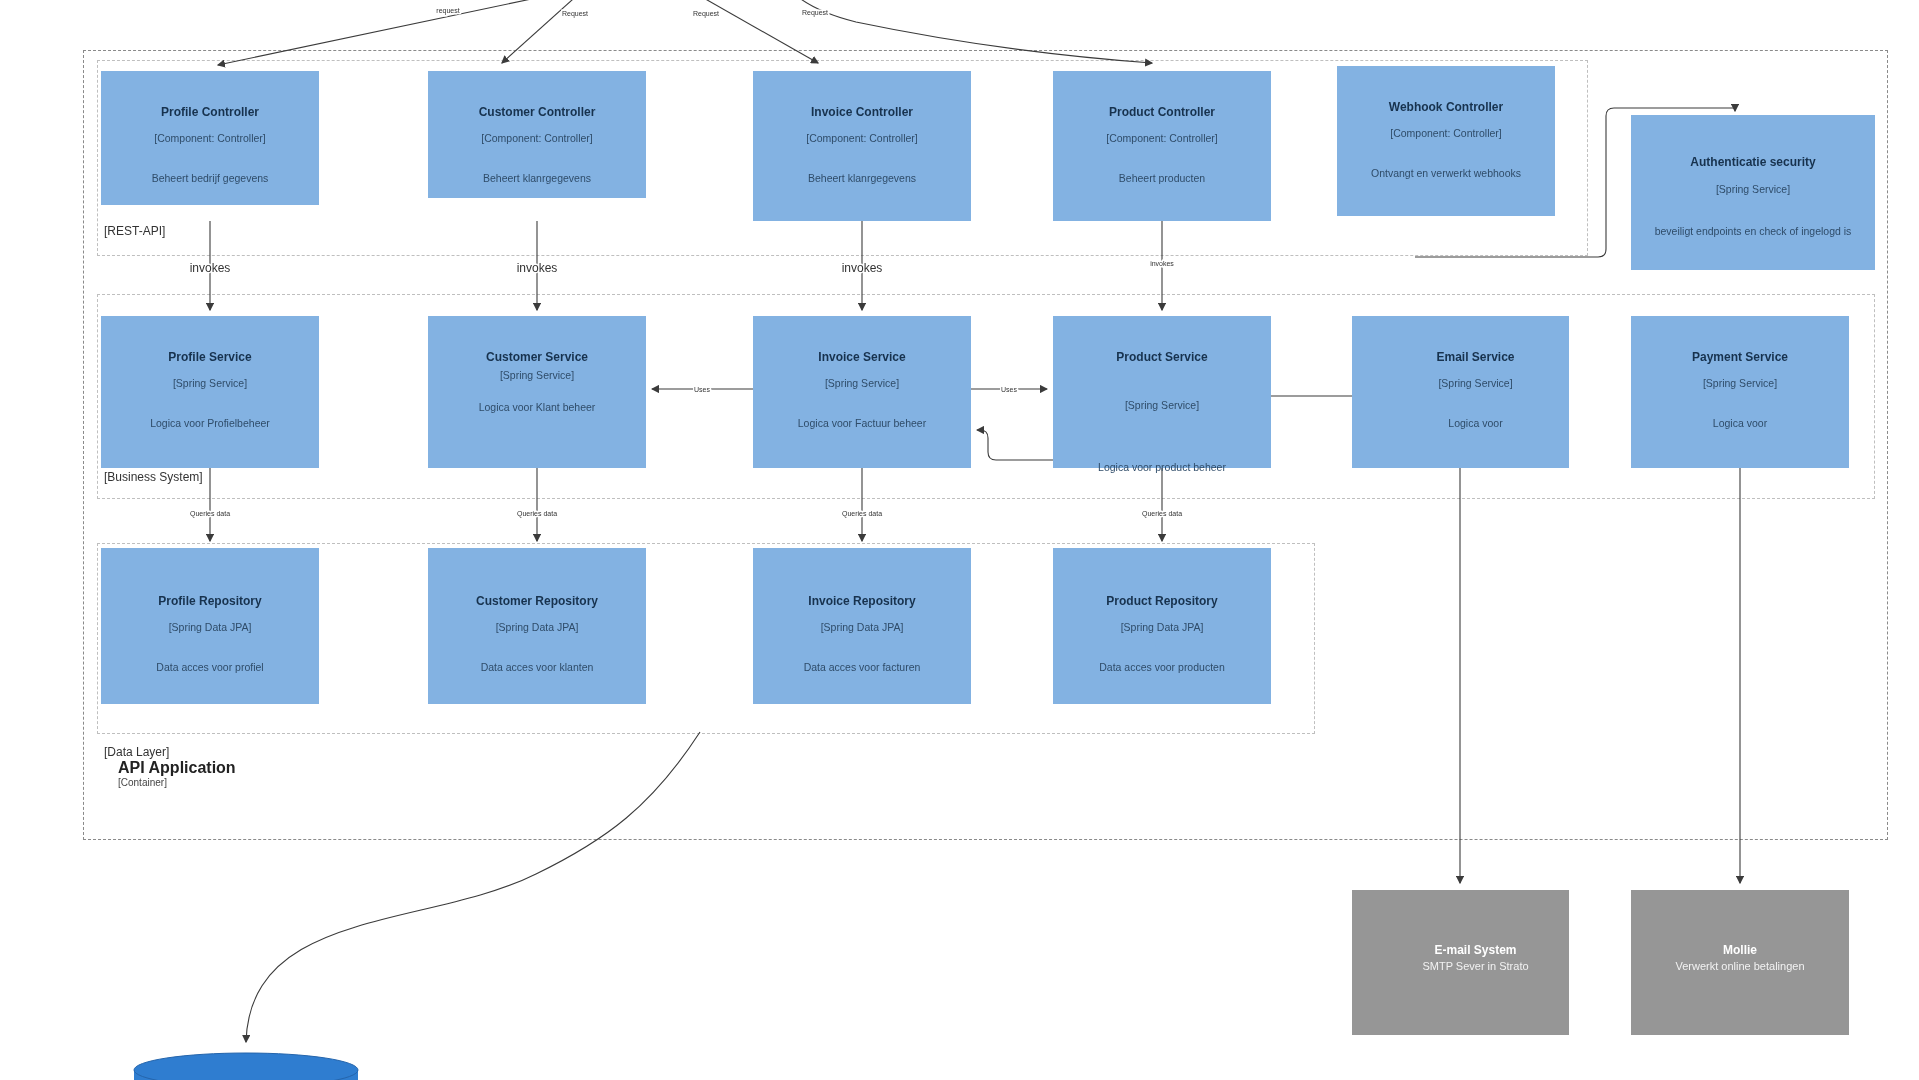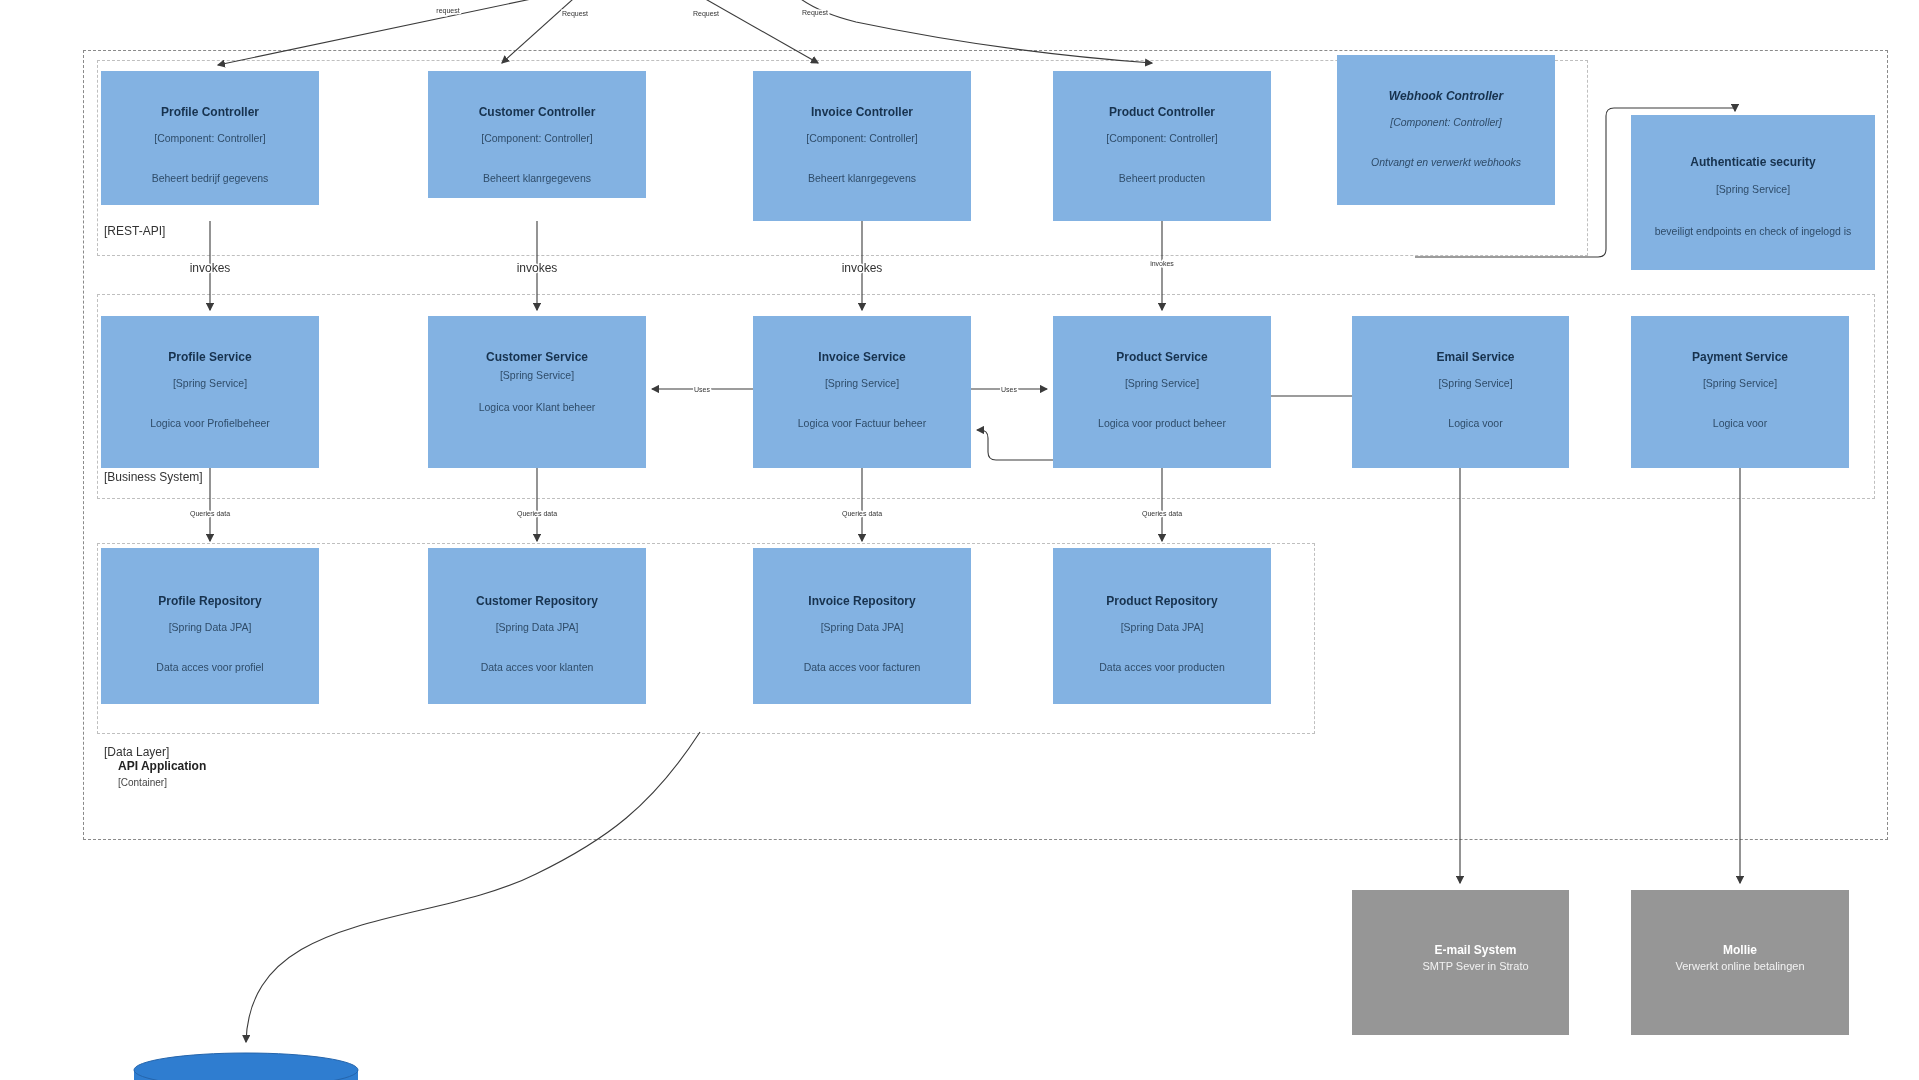--- a/index.html
+++ b/index.html
@@ -1,21 +1,21 @@
 <!DOCTYPE html>
 <html><head>
 <meta charset="utf-8">
 <style>
   html,body{margin:0;padding:0;background:#ffffff;}
   .canvas{position:relative;width:1919px;height:1080px;background:#ffffff;overflow:hidden;
           font-family:"Liberation Sans","DejaVu Sans",sans-serif;}
   .layer{position:absolute;border:1px dashed #bfbfbf;background:transparent;}
   .outer-container{position:absolute;border:1px dashed #8a8a8a;background:transparent;}
   .layer-label{position:absolute;font-size:12px;color:#333333;}
-  .outer-label-title{position:absolute;font-size:12px;font-weight:bold;color:#222222;}
+  .outer-label-title{position:absolute;font-size:16px;font-weight:bold;color:#222222;}
   .outer-label-sub{position:absolute;font-size:10px;color:#444444;}
   .node{position:absolute;display:flex;flex-direction:column;align-items:center;text-align:center;box-sizing:border-box;}
   .blue{background:#83B2E2;}
   .nt{font-weight:bold;font-size:12px;color:#17324E;margin-top:34px;padding:0 6px;}
   .ns{font-size:10.5px;color:#2F4C69;margin-top:13px;}
   .nd{font-size:10.5px;color:#2F4C69;margin-top:28px;padding:0 6px;}
   .auth .nt{margin-top:40px;}
   .auth .ns{margin-top:14px;}
   .auth .nd{margin-top:30px;}
   .ext{background:#969696;justify-content:center;}
@@ -111,21 +111,21 @@
   <div class="node blue" style="left:753px;top:71px;width:218px;height:150px;">
     <div class="nt">Invoice Controller</div>
     <div class="ns">[Component: Controller]</div>
     <div class="nd">Beheert klanrgegevens</div>
   </div>
   <div class="node blue" style="left:1053px;top:71px;width:218px;height:150px;">
     <div class="nt">Product Controller</div>
     <div class="ns">[Component: Controller]</div>
     <div class="nd">Beheert producten</div>
   </div>
-  <div class="node blue" style="left:1337px;top:55px;width:218px;height:150px;font-style:italic;">
+  <div class="node blue" style="left:1337px;top:66px;width:218px;height:150px;">
     <div class="nt">Webhook Controller</div>
     <div class="ns">[Component: Controller]</div>
     <div class="nd">Ontvangt en verwerkt webhooks</div>
   </div>
 
   <div class="node blue auth" style="left:1631px;top:115px;width:244px;height:155px;">
     <div class="nt">Authenticatie security</div>
     <div class="ns">[Spring Service]</div>
     <div class="nd">beveiligt endpoints en check of ingelogd is</div>
   </div>
@@ -138,21 +138,21 @@
   <div class="node blue" style="left:428px;top:316px;width:218px;height:152px;">
     <div class="nt">Customer Service</div>
     <div class="ns" style="margin-top:5px;">[Spring Service]</div>
     <div class="nd" style="margin-top:20px;">Logica voor Klant beheer</div>
   </div>
   <div class="node blue" style="left:753px;top:316px;width:218px;height:152px;">
     <div class="nt">Invoice Service</div>
     <div class="ns">[Spring Service]</div>
     <div class="nd">Logica voor Factuur beheer</div>
   </div>
-  <div class="node blue" style="left:1053px;top:316px;width:218px;height:152px;">
+  <div class="node blue" style="left:1053px;top:316px;width:218px;height:152px;gap:22px;">
     <div class="nt">Product Service</div>
     <div class="ns">[Spring Service]</div>
     <div class="nd">Logica voor product beheer</div>
   </div>
   <div class="node blue" style="left:1352px;top:316px;width:217px;height:152px;padding-left:30px;">
     <div class="nt">Email Service</div>
     <div class="ns">[Spring Service]</div>
     <div class="nd">Logica voor</div>
   </div>
   <div class="node blue" style="left:1631px;top:316px;width:218px;height:152px;">

